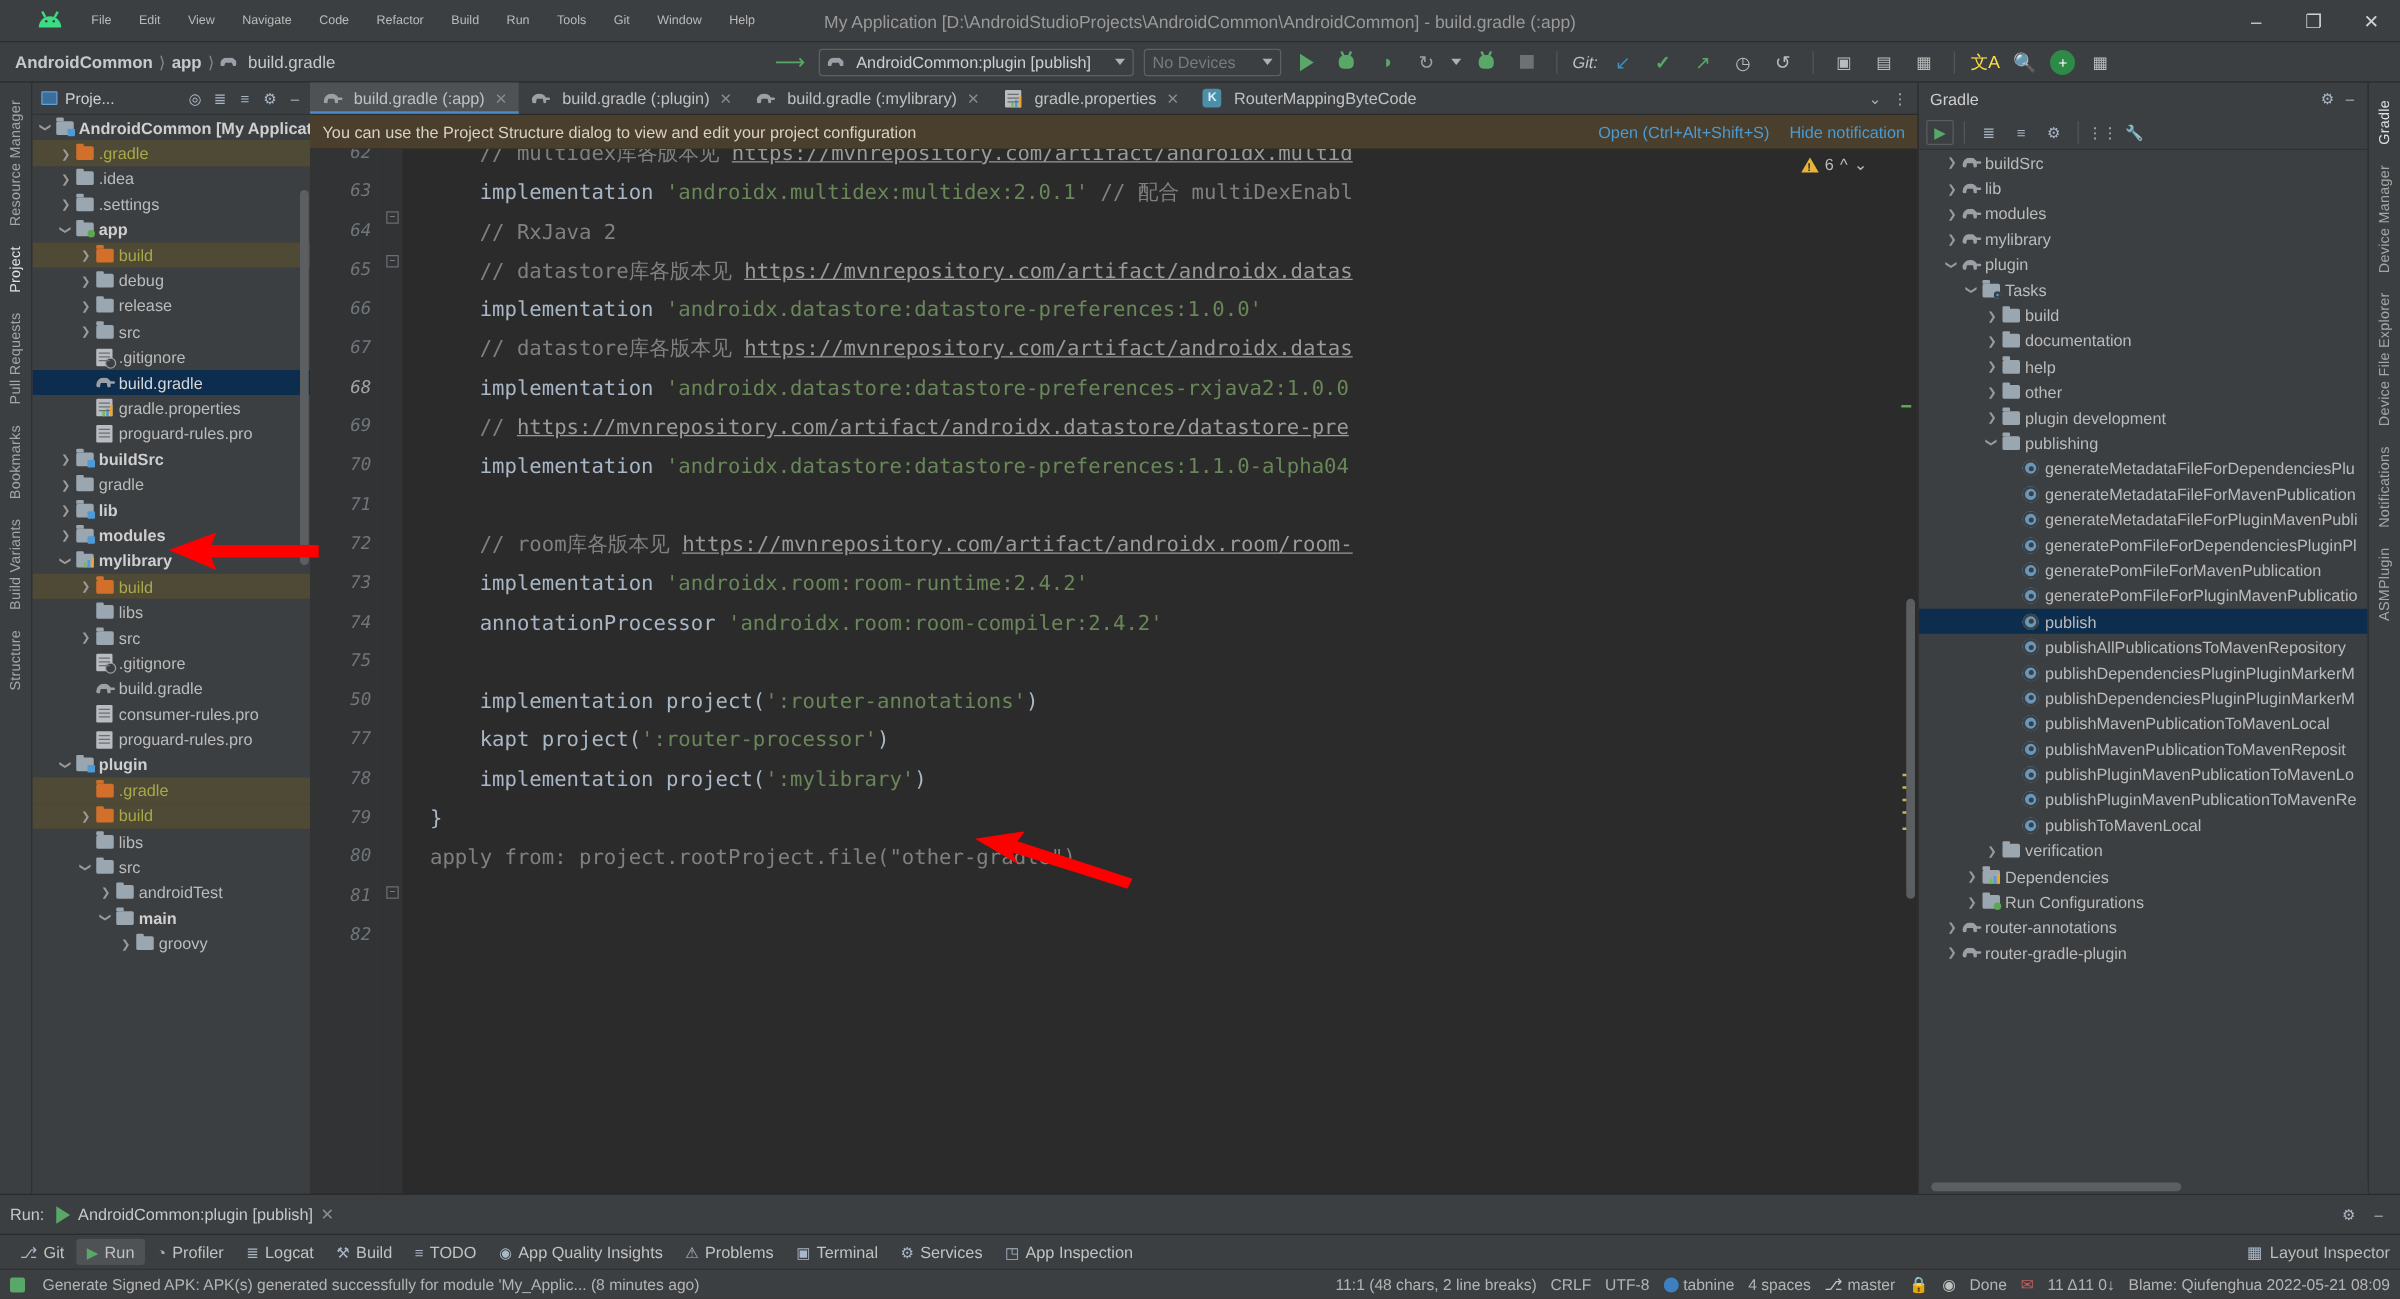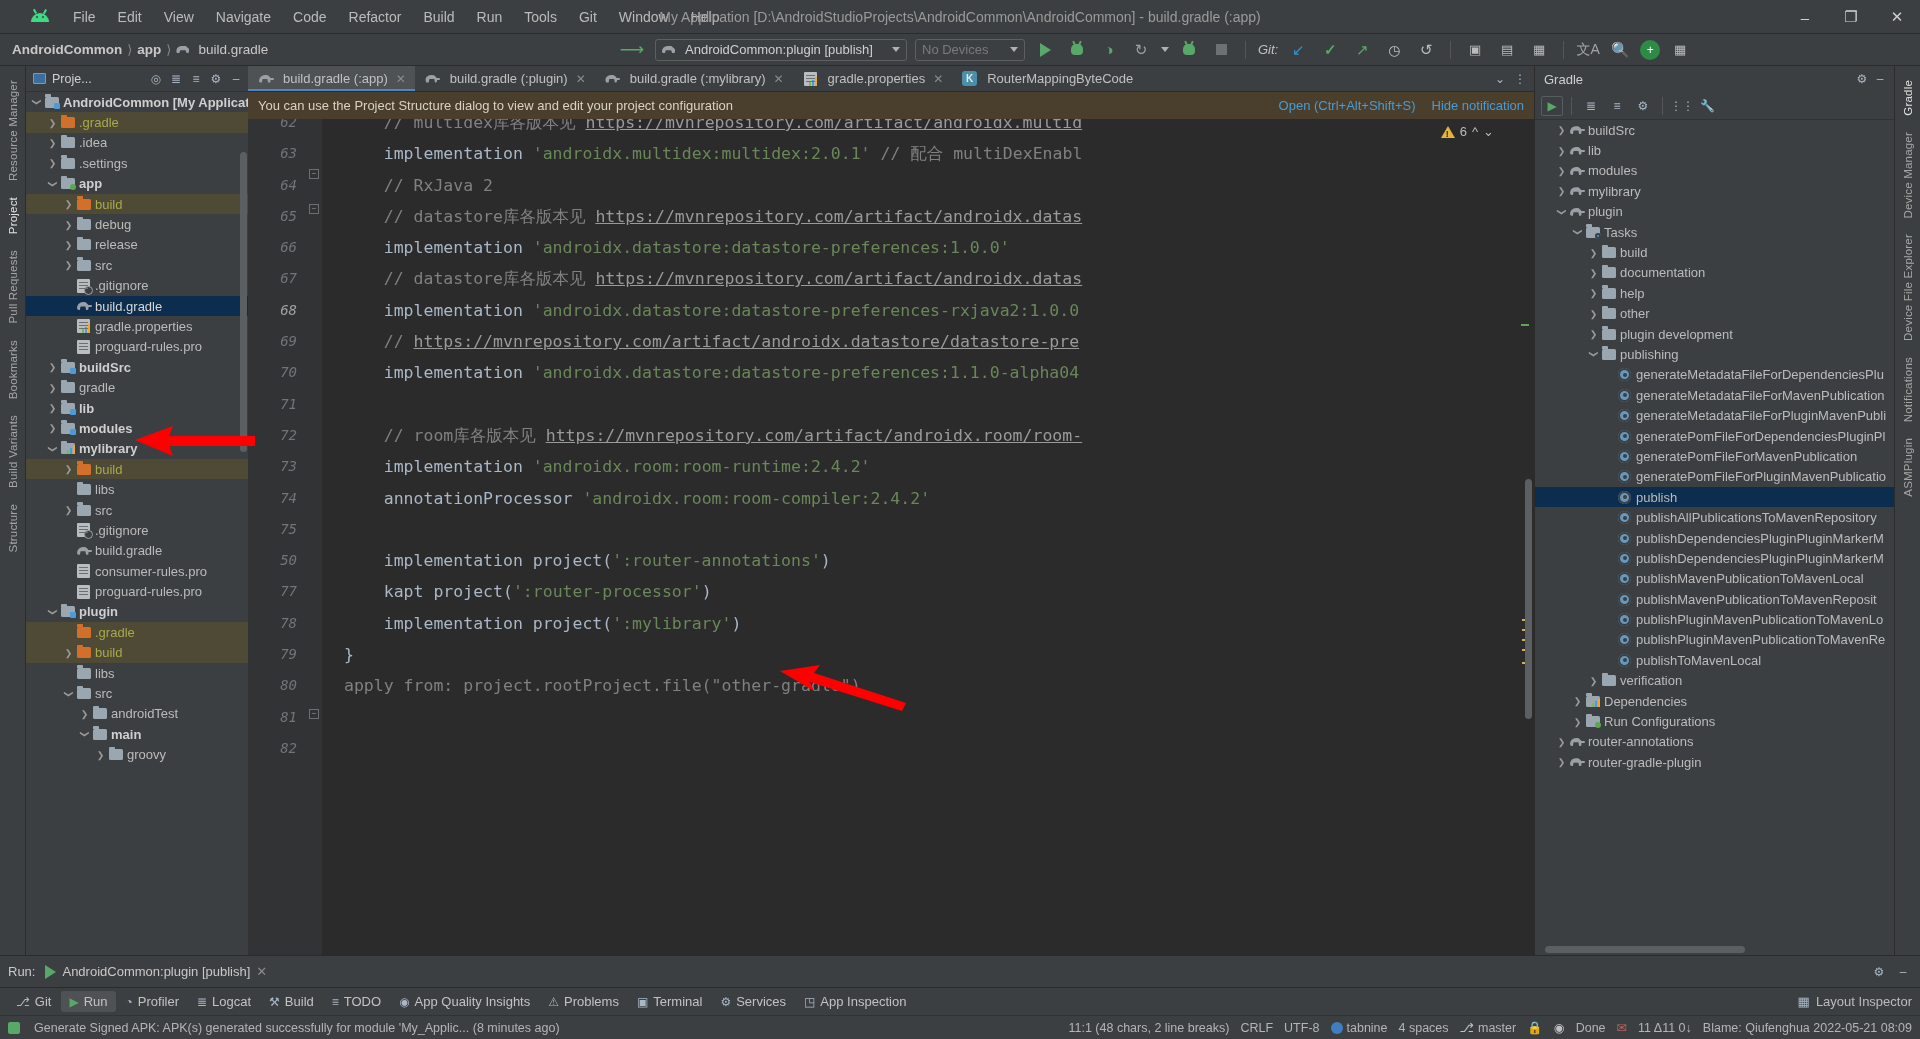--- a/index.html
+++ b/index.html
@@ -21,21 +21,21 @@
     position:absolute; left:3px; top:8px; width:18px; height:9px;
     background:#3ddc84; border-radius:9px 9px 0 0;
   }
   .android-logo .eye { position:absolute; width:2px; height:2px; background:#3c3f41; border-radius:50%; top:11px; }
   .android-logo .eye.l { left:8px; } .android-logo .eye.r { left:14px; }
   .android-logo .ant { position:absolute; width:1.5px; height:5px; background:#3ddc84; top:4px; }
   .android-logo .ant.l { left:6px; transform:rotate(-28deg); }
   .android-logo .ant.r { left:16px; transform:rotate(28deg); }
 
   .menu { display:flex; align-items:center; gap:0; }
-  .menu-item { padding:4px 11px; font-size:14px; color:#bbbbbb; cursor:default; border-radius:2px; }
+  .menu-item { padding:4px 11px; font-size:10px; color:#bbbbbb; cursor:default; border-radius:2px; }
   .window-title {
     position:absolute; left:50%; transform:translateX(-50%);
     font-size:14px; color:#9a9a9a; white-space:nowrap;
   }
   .win-ctrl { position:absolute; right:0; top:0; height:34px; display:flex; align-items:center; }
   .win-btn { width:46px; height:34px; display:flex; align-items:center; justify-content:center; color:#d0d0d0; font-size:15px; }
 
   
   .navbar {
     height:32px; background:#3c3f41; display:flex; align-items:center;
@@ -303,21 +303,21 @@
       <span class="ico-btn arr-down">↙</span>
       <span class="ico-btn chk">✓</span>
       <span class="ico-btn arr-up" style="color:#59a869;">↗</span>
       <span class="ico-btn" style="font-size:14px;">◷</span>
       <span class="ico-btn" style="font-size:15px;">↺</span>
       <span class="tb-sep"></span>
       <span class="ico-btn" style="font-size:13px;">▣</span>
       <span class="ico-btn" style="font-size:13px;">▤</span>
       <span class="ico-btn" style="font-size:13px;">▦</span>
       <span class="tb-sep"></span>
-      <span class="ico-btn" style="color:#a3a3a3;font-size:14px;">文A</span>
+      <span class="ico-btn" style="color:#fde047;font-size:14px;">文A</span>
       <span class="ico-btn" style="font-size:15px;">🔍</span>
       <span class="ico-btn" style="background:#2d8a47;color:#fff;border-radius:50%;width:20px;height:20px;font-size:12px;">+</span>
       <span class="ico-btn" style="font-size:13px;">▦</span>
     </div>
   </div>
 
   <div class="main">
 
     <div class="rail">
       <div class="rail-lbl">Resource Manager</div>

